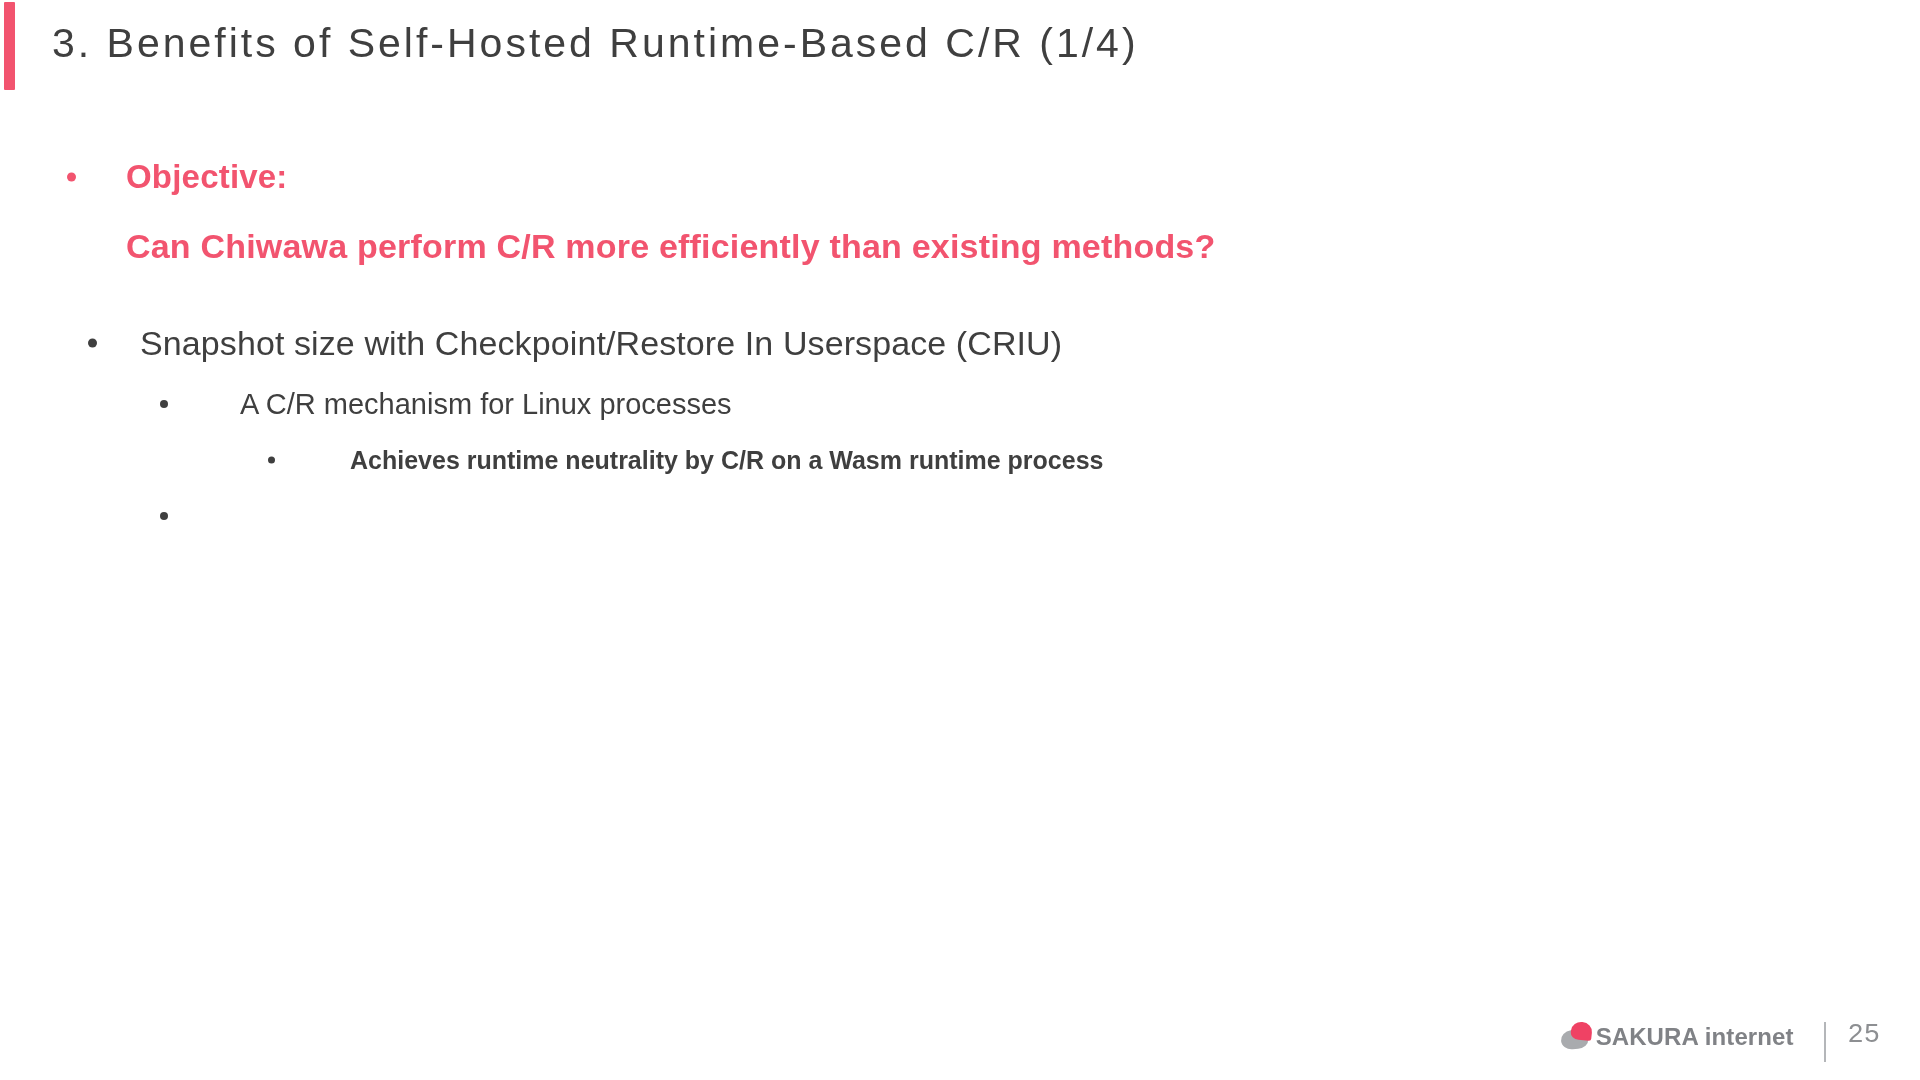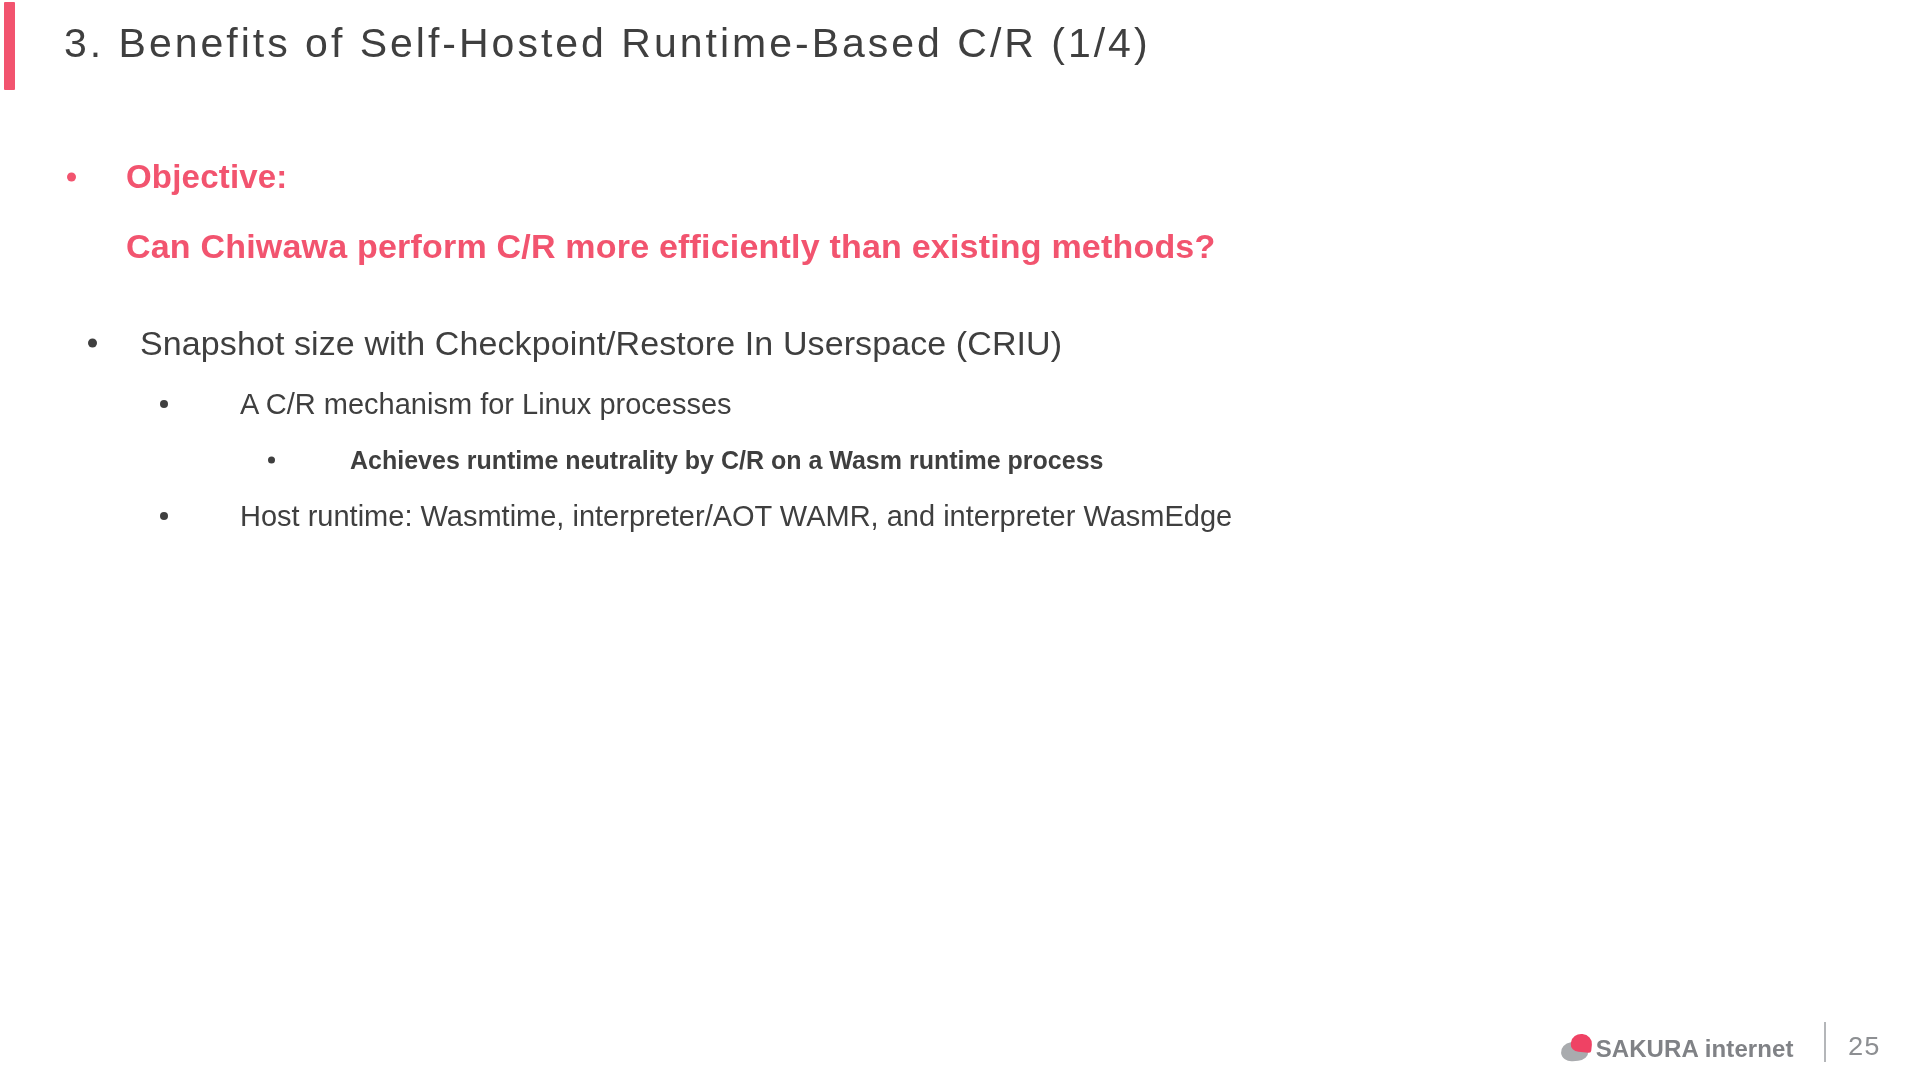--- a/index.html
+++ b/index.html
@@ -28,21 +28,21 @@
     position: absolute;
     left: 4px;
     top: 2px;
     width: 11px;
     height: 88px;
     background: #f2546f;
     border-radius: 1px;
   }
   .title {
     position: absolute;
-    left: 64px;
+    left: 52px;
     top: 16px;
     font-size: 41px;
     font-weight: 400;
     letter-spacing: 3.0px;
     color: #3f3f3f;
     white-space: nowrap;
     line-height: 1.35;
   }
 
   
@@ -141,21 +141,21 @@
     font-weight: 700;
     color: #3f3f3f;
   }
 
   
   .footer {
     position: absolute;
     right: 40px;
     bottom: 18px;
     display: flex;
-    align-items: flex-end;
+    align-items: flex-start;
     height: 40px;
   }
   .logo {
     display: flex;
     align-items: flex-end;
     gap: 2px;
   }
   .logo-mark {
     position: relative;
     width: 32px;
@@ -233,21 +233,20 @@
       <span class="txt">A C/R mechanism for Linux processes</span>
     </div>
 
     <div class="row lv3row">
       <span class="bullet lv3"></span>
       <span class="txt">Achieves runtime neutrality by C/R on a Wasm runtime process</span>
     </div>
 
     <div class="row lv2row">
       <span class="bullet lv2"></span>
-      <span class="txt">Host runtime: Wasmtime, interpreter/AOT WAMR, and interpreter WasmEdge</span>
     </div>
 
   </div>
 
   <div class="footer">
     <div class="logo">
       <span class="logo-mark">
         <span class="drop"></span>
         <span class="petal"></span>
       </span>

